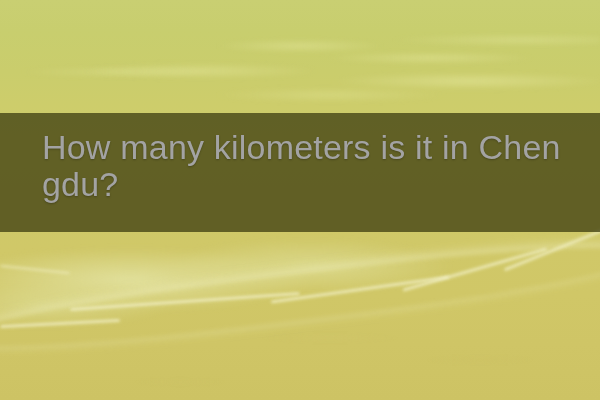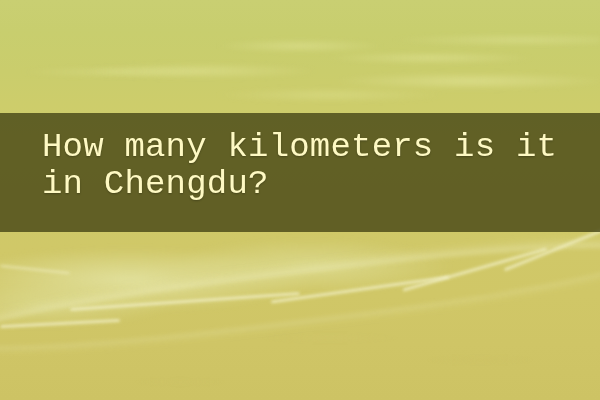--- a/index.html
+++ b/index.html
@@ -127,22 +127,22 @@
     right: 0;
     top: 113px;
     height: 119px;
     background-color: rgba(58,58,14,0.74);
     box-sizing: border-box;
     padding: 16px 28px 0 42px;
     overflow: hidden;
   }
   .caption-text {
     margin: 0;
-    color: #fef9c3;
-    font-family: Liberation Mono, monospace;
+    color: #a3a3a3;
+    font-family: Liberation Sans, sans-serif;
     font-size: 34px;
     line-height: 37px;
     letter-spacing: 0.2px;
     word-break: break-all;
     overflow-wrap: anywhere;
     white-space: normal;
     text-shadow: 0 1px 2px rgba(0,0,0,0.25);
   }
 </style>
 </head>

